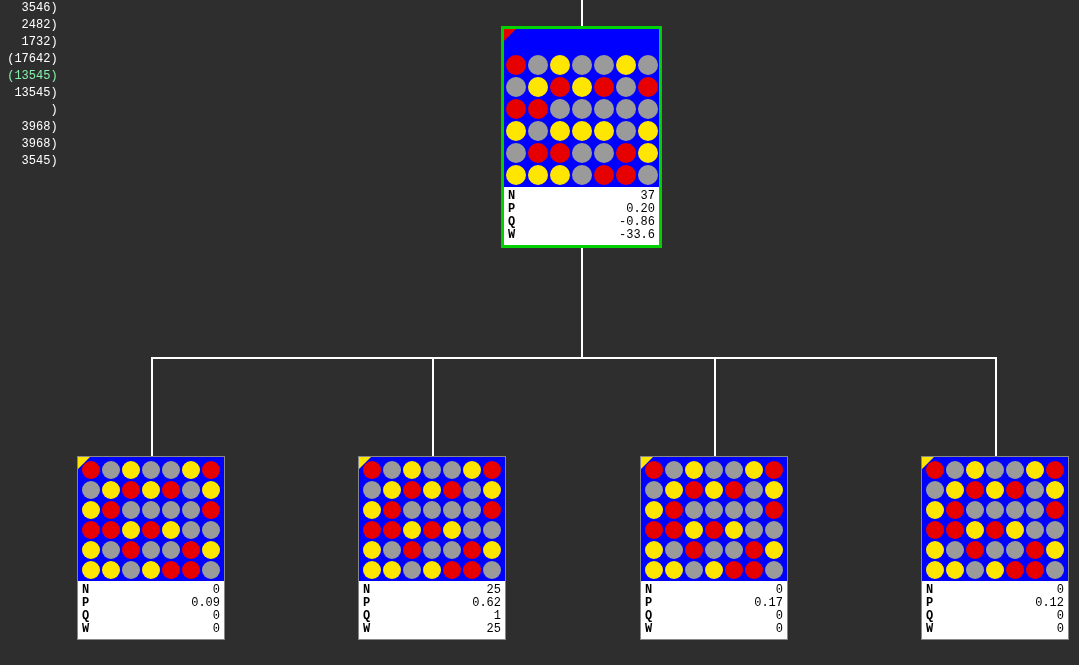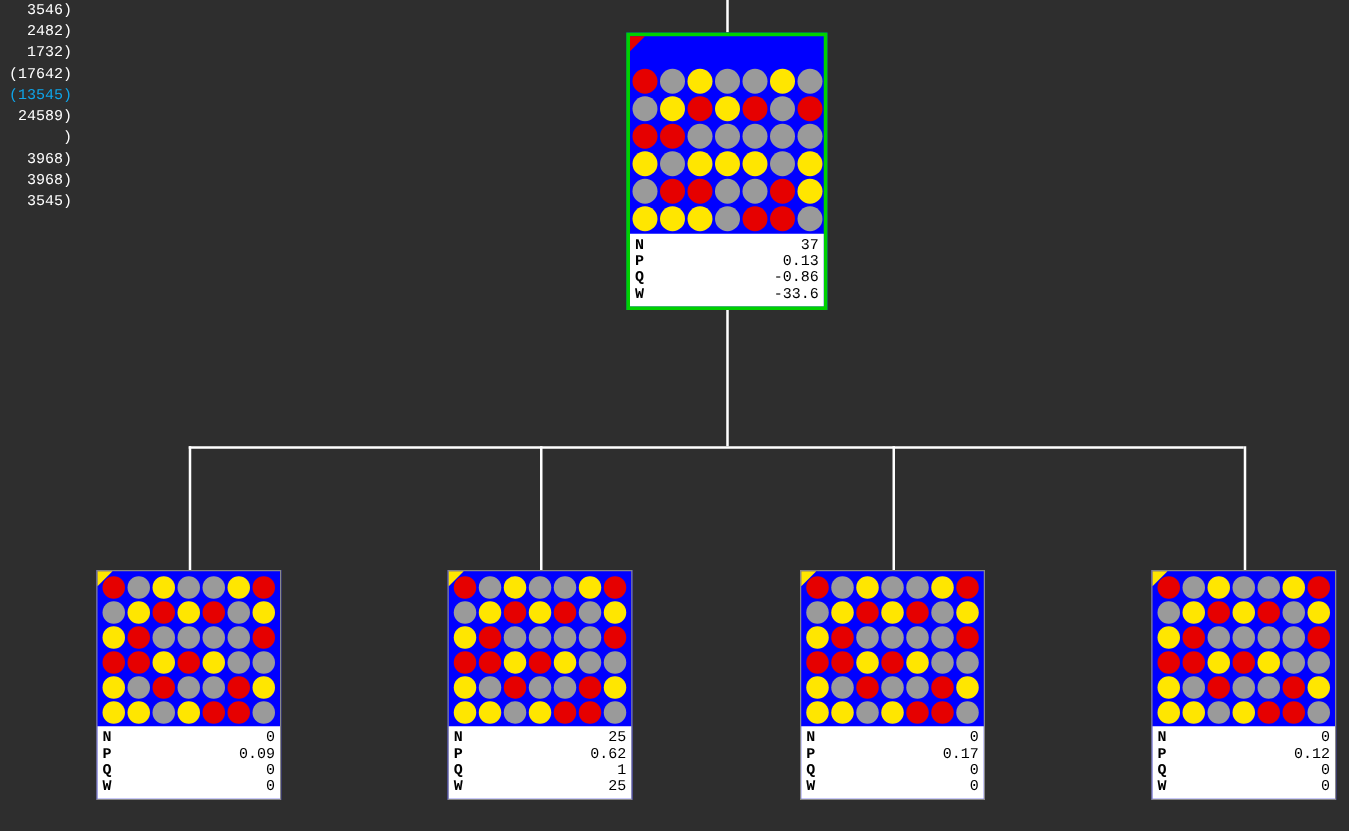--- a/index.html
+++ b/index.html
@@ -8,21 +8,21 @@
     font-family: "Courier New", monospace;
     font-size: 12px;
     color: #fff;
     width: 1079px; height: 665px;
     overflow: hidden;
     position: relative;
   }
   .wrap { position: relative; width: 1079px; height: 665px; }
   .side { position: absolute; left: 0; top: 0; line-height: 17px; text-align: right; }
   .side div { white-space: pre; }
-  .side .hl { color: #0ea5e9; }
+  .side .hl { color: #86efac; }
 
   .node {
     position: absolute;
     background: #0000ff;
     box-sizing: border-box;
   }
   .node.root {
     border: 3px solid #00d000;
     left: 501px; top: 26px;
     width: 161px;
@@ -71,21 +71,21 @@
 </head>
 <body>
 <div class="wrap">
 
 <div class="side" id="side">
       <div>3546)</div>
       <div>2482)</div>
       <div>1732)</div>
       <div> (17642)</div>
       <div class="hl"> (13545)</div>
-      <div>24589)</div>
+      <div>13545)</div>
       <div>)</div>
       <div>3968)</div>
       <div>3968)</div>
       <div>3545)</div>
     </div>
 
 <div class="edge" style="left:581px; top:0px; width:2px; height:26px;"></div>
 <div class="edge" style="left:581px; top:238px; width:2px; height:119px;"></div>
 <div class="edge" style="left:151px; top:357px; width:844px; height:2px;"></div>
 <div class="edge" style="left:151px; top:357px; width:2px; height:99px;"></div>
@@ -146,21 +146,21 @@
         <div class="cell c-r"></div>
         <div class="cell c-g"></div>
       </div>
   <div class="stats">
     <div class="row">
           <b>N</b>
           <span>37</span>
         </div>
     <div class="row">
           <b>P</b>
-          <span>0.13</span>
+          <span>0.20</span>
         </div>
     <div class="row">
           <b>Q</b>
           <span>-0.86</span>
         </div>
     <div class="row">
           <b>W</b>
           <span>-33.6</span>
         </div>
   </div>

